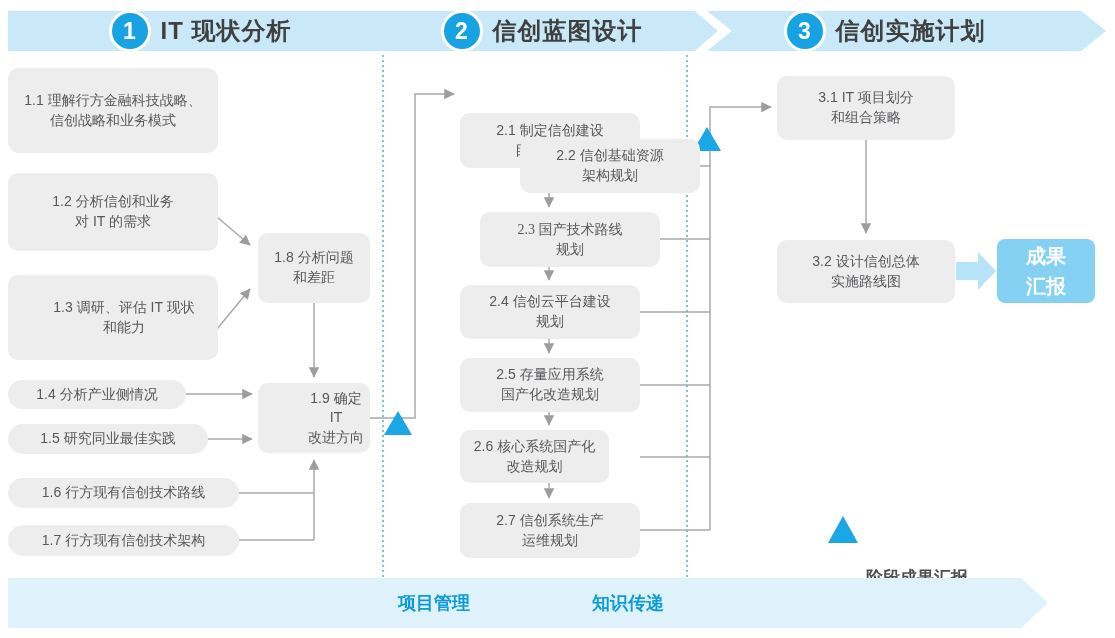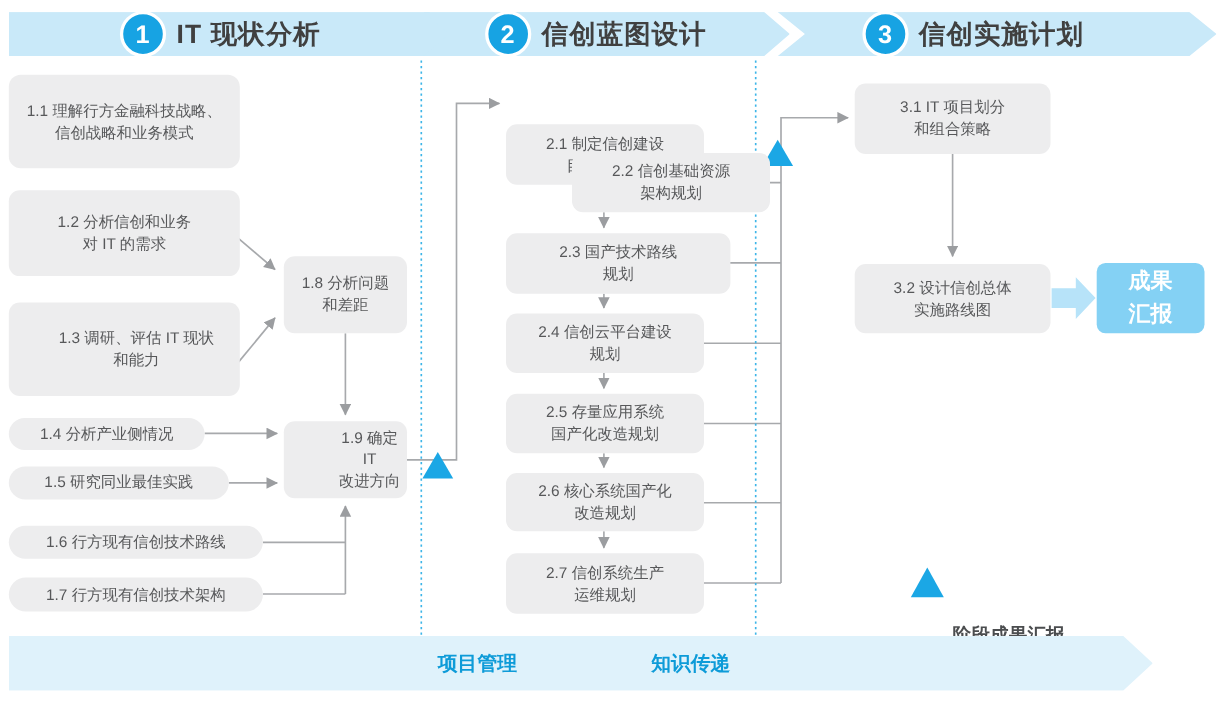--- a/index.html
+++ b/index.html
@@ -138,27 +138,27 @@
   <div class="box pill" style="left:8px;top:525px;width:231px;height:31px;">1.7 行方现有信创技术架构</div>
   <div class="box" style="left:258px;top:233px;width:112px;height:70px;">1.8 分析问题
 和差距</div>
   <div class="box" style="left:258px;top:383px;width:112px;height:70px;padding-left:46px;">1.9 确定 IT
 改进方向</div>
 
   <div class="box" style="left:460px;top:65px;width:180px;height:55px;margin-top:48px;">2.1 制定信创建设
 目标和原则</div>
   <div class="box" style="left:476px;top:139px;width:180px;height:54px;margin-left:44px;">2.2 信创基础资源
 架构规划</div>
-  <div class="box" style="left:460px;top:212px;width:204px;height:55px;">2.3 国产技术路线
+  <div class="box" style="left:480px;top:212px;width:180px;height:55px;font-family:Liberation Serif, serif;">2.3 国产技术路线
 规划</div>
   <div class="box" style="left:460px;top:285px;width:180px;height:54px;">2.4 信创云平台建设
 规划</div>
   <div class="box" style="left:460px;top:358px;width:180px;height:54px;">2.5 存量应用系统
 国产化改造规划</div>
-  <div class="box" style="left:460px;top:430px;width:180px;height:53px;">2.6 核心系统国产化
+  <div class="box" style="left:460px;top:430px;width:149px;height:53px;">2.6 核心系统国产化
 改造规划</div>
   <div class="box" style="left:460px;top:503px;width:180px;height:55px;">2.7 信创系统生产
 运维规划</div>
 
   <div class="box" style="left:777px;top:76px;width:178px;height:64px;">3.1 IT 项目划分
 和组合策略</div>
   <div class="box" style="left:777px;top:240px;width:178px;height:63px;">3.2 设计信创总体
 实施路线图</div>
 
   <div class="deliverable">成果

